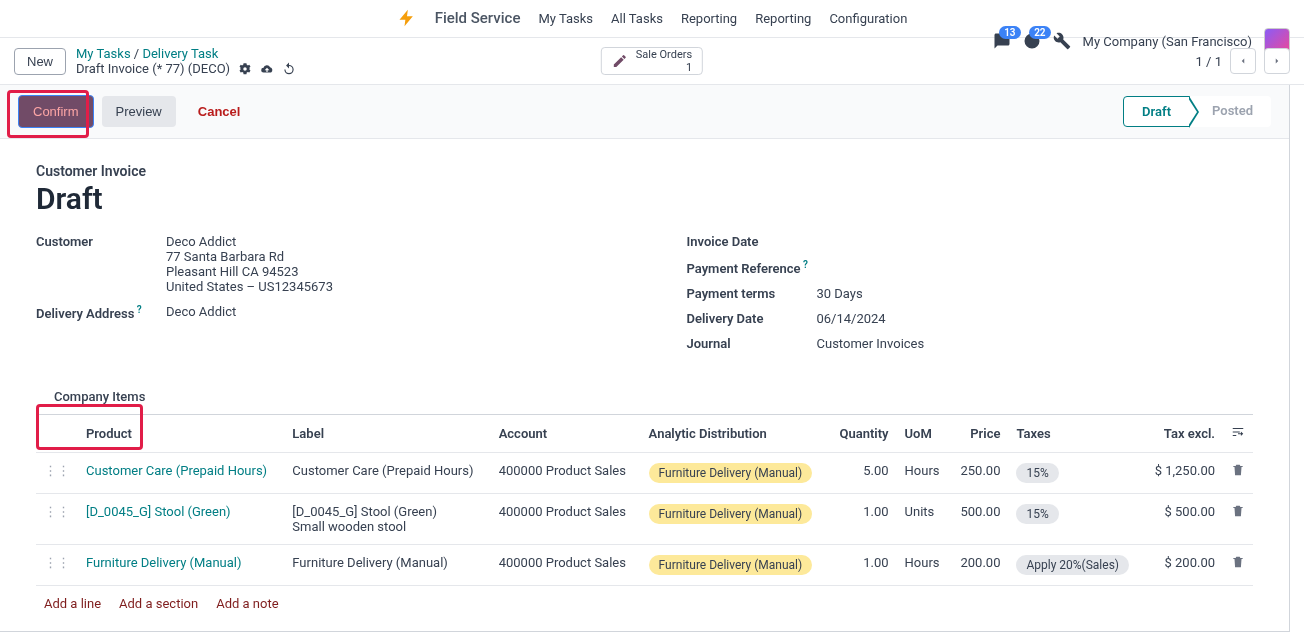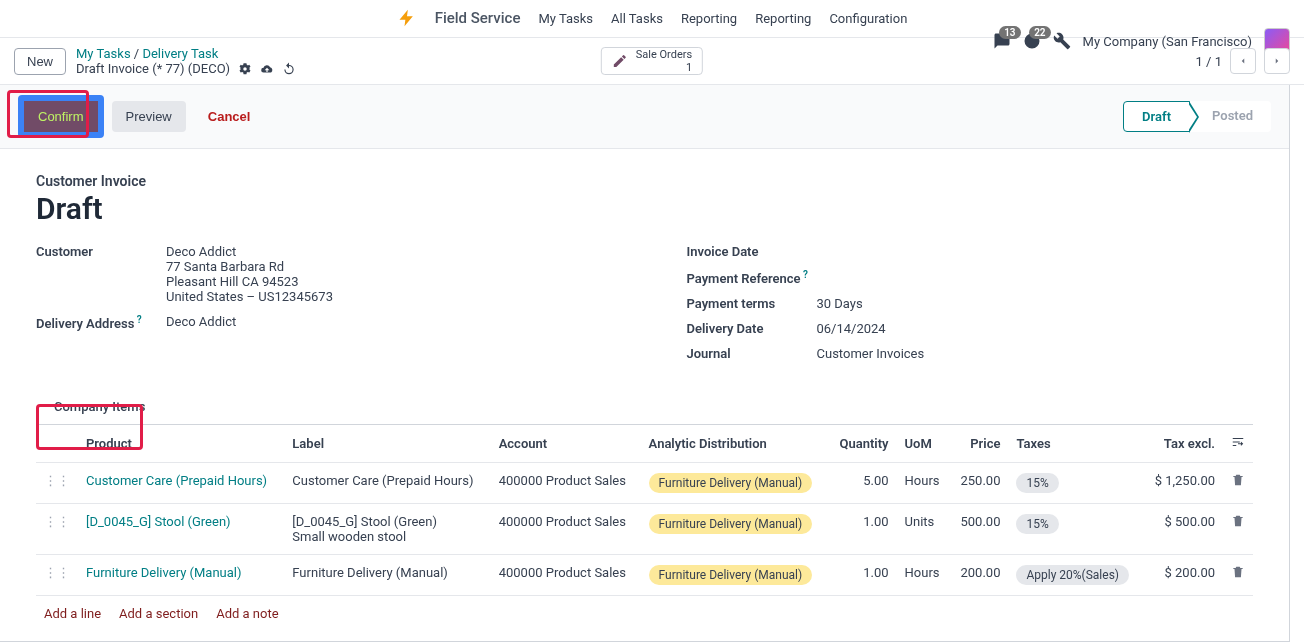--- a/index.html
+++ b/index.html
@@ -7,21 +7,21 @@
 a { color: #017e84; text-decoration: none; }
 
 .navbar { display: flex; align-items: center; padding: 8px 14px; border-bottom: 1px solid #e5e7eb; height: 38px; flex-direction: column; }
 .navbar-left { display: flex; align-items: center; gap: 18px; }
 .logo { width: 20px; height: 20px; }
 .app-title { font-size: 15px; color: #4b5563; font-weight: 500; }
 .nav-links { display: flex; gap: 18px; }
 .nav-links a { color: #374151; font-size: 13px; }
 .navbar-right { margin-left: auto; display: flex; align-items: center; gap: 12px; }
 .badge-icon { position: relative; display: inline-flex; }
-.badge { position: absolute; top: -6px; right: -10px; background: #737373; color: #fff; border-radius: 10px; font-size: 10px; padding: 1px 5px; font-weight: 600; }
+.badge { position: absolute; top: -6px; right: -10px; background: #3b82f6; color: #fff; border-radius: 10px; font-size: 10px; padding: 1px 5px; font-weight: 600; }
 .avatar { width: 26px; height: 26px; border-radius: 4px; background: linear-gradient(135deg,#8b5cf6,#ec4899); border: 1px solid #ccc; }
 .tools-icon { width: 18px; height: 18px; fill: #374151; }
 
 .control-row { display: flex; align-items: center; padding: 8px 14px; gap: 10px; border-bottom: 1px solid #e5e7eb; position: relative; }
 .btn-new { border: 1px solid #9ca3af; border-radius: 4px; padding: 5px 12px; font-size: 13px; background: #fff; color: #374151; font-weight: 500; cursor: pointer; }
 .breadcrumb-block { display: flex; flex-direction: column; font-size: 13px; }
 .breadcrumb-links a { color: #017e84; }
 .breadcrumb-title { display: flex; align-items: center; gap: 8px; color: #374151; }
 .small-icon { width: 14px; height: 14px; fill: #374151; cursor: pointer; }
 
@@ -34,21 +34,21 @@
 .pager-btn svg { width: 10px; height: 10px; fill: #6b7280; }
 
 .content-wrapper { padding-right: 14px; }
 .scroll-area { border-right: 1px solid #d1d5db; border-bottom: 1px solid #d1d5db; }
 
 .statusbar { display: flex; align-items: center; padding: 10px 18px; gap: 8px; background: #f9fafb; border-bottom: 1px solid #e5e7eb; position: relative; }
 .highlight-box { position: absolute; border: 3px solid #e11d48; border-radius: 4px; pointer-events: none; }
 #hl-confirm { left: 7px; top: 90px; width: 82px; height: 48px; z-index: 10; }
 #hl-tab { left: 36px; top: 404px; width: 107px; height: 46px; z-index: 10; }
 .btn { border: none; border-radius: 4px; padding: 8px 14px; font-size: 13px; cursor: pointer; font-weight: 500; }
-.btn-primary { background: #714b67; color: #bef264; border: 6px solid #3b82f6; }
+.btn-primary { background: #714b67; color: #fca5a5; border: 1px solid #3b82f6; }
 .btn-secondary { background: #e5e7eb; color: #374151; }
 .btn-plain { background: transparent; color: #b91c1c; font-weight: bold; }
 
 .status-arrows { margin-left: auto; display: flex; }
 .status-step { padding: 7px 18px; font-weight: 600; font-size: 13px; position: relative; }
 .status-draft { border: 1.5px solid #017e84; border-radius: 4px 0 0 4px; color: #017e84; background: #fff; }
 .status-draft::after { content: ''; position: absolute; right: -10px; top: 50%; transform: translateY(-50%); width: 0; height: 0; border-top: 16px solid transparent; border-bottom: 16px solid transparent; border-left: 10px solid #017e84; z-index: 2; }
 .status-draft::before { content: ''; position: absolute; right: -8px; top: 50%; transform: translateY(-50%); width: 0; height: 0; border-top: 14px solid transparent; border-bottom: 14px solid transparent; border-left: 9px solid #fff; z-index: 3; }
 .status-posted { border-radius: 0 4px 4px 0; color: #9ca3af; background: #fff; padding-left: 22px; }
 

